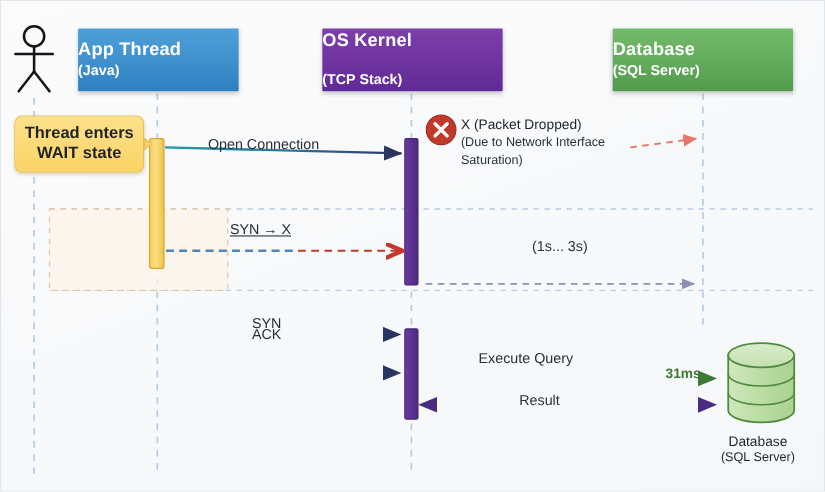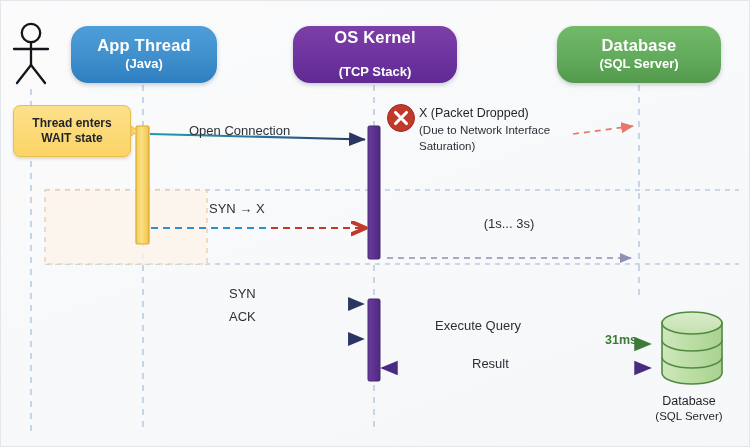--- a/index.html
+++ b/index.html
@@ -8,49 +8,49 @@
     width:750px;height:447px;
     background:linear-gradient(160deg,#fbfbfc 0%,#f8f9fa 45%,#f6f7f9 100%);
     border:1px solid #e3e6ea;
     box-sizing:border-box;
     overflow:hidden;
     font-family:"Liberation Sans", sans-serif;
   }
   #svg{position:absolute;left:0;top:0;width:750px;height:447px;}
 
   .hdr{
-    position:absolute;border-radius:17px;color:#fff;text-align:center;
+    position:absolute;border-radius:1px;color:#fff;text-align:center;
     box-shadow:0 2px 4px rgba(30,40,60,.22);
-    display:flex;flex-direction:column;align-items:center;justify-content:center;
+    display:flex;flex-direction:column;align-items:flex-start;justify-content:center;
   }
   .hdr .t{font-size:16.5px;font-weight:bold;line-height:1.05;letter-spacing:.2px;}
   .hdr .s{font-size:13px;font-weight:bold;line-height:1.15;margin-top:2px;}
 
   #hdr-app{left:70px;top:25px;width:146px;height:57px;
     background:linear-gradient(180deg,#4e9fd8 0%,#3e8fcc 55%,#2f7fc0 100%);}
   #hdr-os{left:292px;top:25px;width:164px;height:57px;
     background:linear-gradient(180deg,#7d3fa8 0%,#6e33a0 55%,#5f2a93 100%);gap:16px;}
   #hdr-db{left:556px;top:25px;width:164px;height:57px;
     background:linear-gradient(180deg,#72b96a 0%,#63ab5c 55%,#52994c 100%);}
 
   #note-wait{
     position:absolute;left:12px;top:104px;width:116px;height:50px;
     background:linear-gradient(180deg,#fde08a 0%,#fbd467 100%);
     border:1px solid #e8bf4e;border-radius:7px;
     box-shadow:0 2px 3px rgba(120,90,20,.20);
     display:flex;flex-direction:column;align-items:center;justify-content:center;
-    color:#1f2328;font-size:12px;font-weight:bold;line-height:1.25;text-align:right;
+    color:#1f2328;font-size:15px;font-weight:bold;line-height:1.25;text-align:right;
   }
 
   .msg{position:absolute;color:#2b3038;font-size:13px;white-space:nowrap;}
 
   #lbl-open{left:188px;top:122px;text-align:right;}
-  #lbl-synx{left:208px;top:200px;}
+  #lbl-synx{left:208px;top:200px;text-decoration:underline;}
   #lbl-syn{left:228px;top:285px;}
-  #lbl-ack{left:228px;top:308px;}
+  #lbl-ack{left:228px;top:295px;}
   #lbl-exec{left:434px;top:317px;}
   #lbl-result{left:471px;top:355px;}
   #lbl-31ms{position:absolute;left:604px;top:317px;color:#3c7a35;font-size:12.5px;
     font-weight:bold;white-space:nowrap;margin-top:15px;}
 
   #lbl-retrans{position:absolute;left:404px;top:214px;width:208px;text-align:center;
     color:#2b3038;font-size:13px;line-height:1.45;}
 
   #drop-title{position:absolute;left:418px;top:105px;color:#1f2328;font-size:12.5px;white-space:nowrap;}
   #drop-sub{position:absolute;left:418px;top:122px;width:180px;color:#2b3038;font-size:11.5px;line-height:1.35;}

